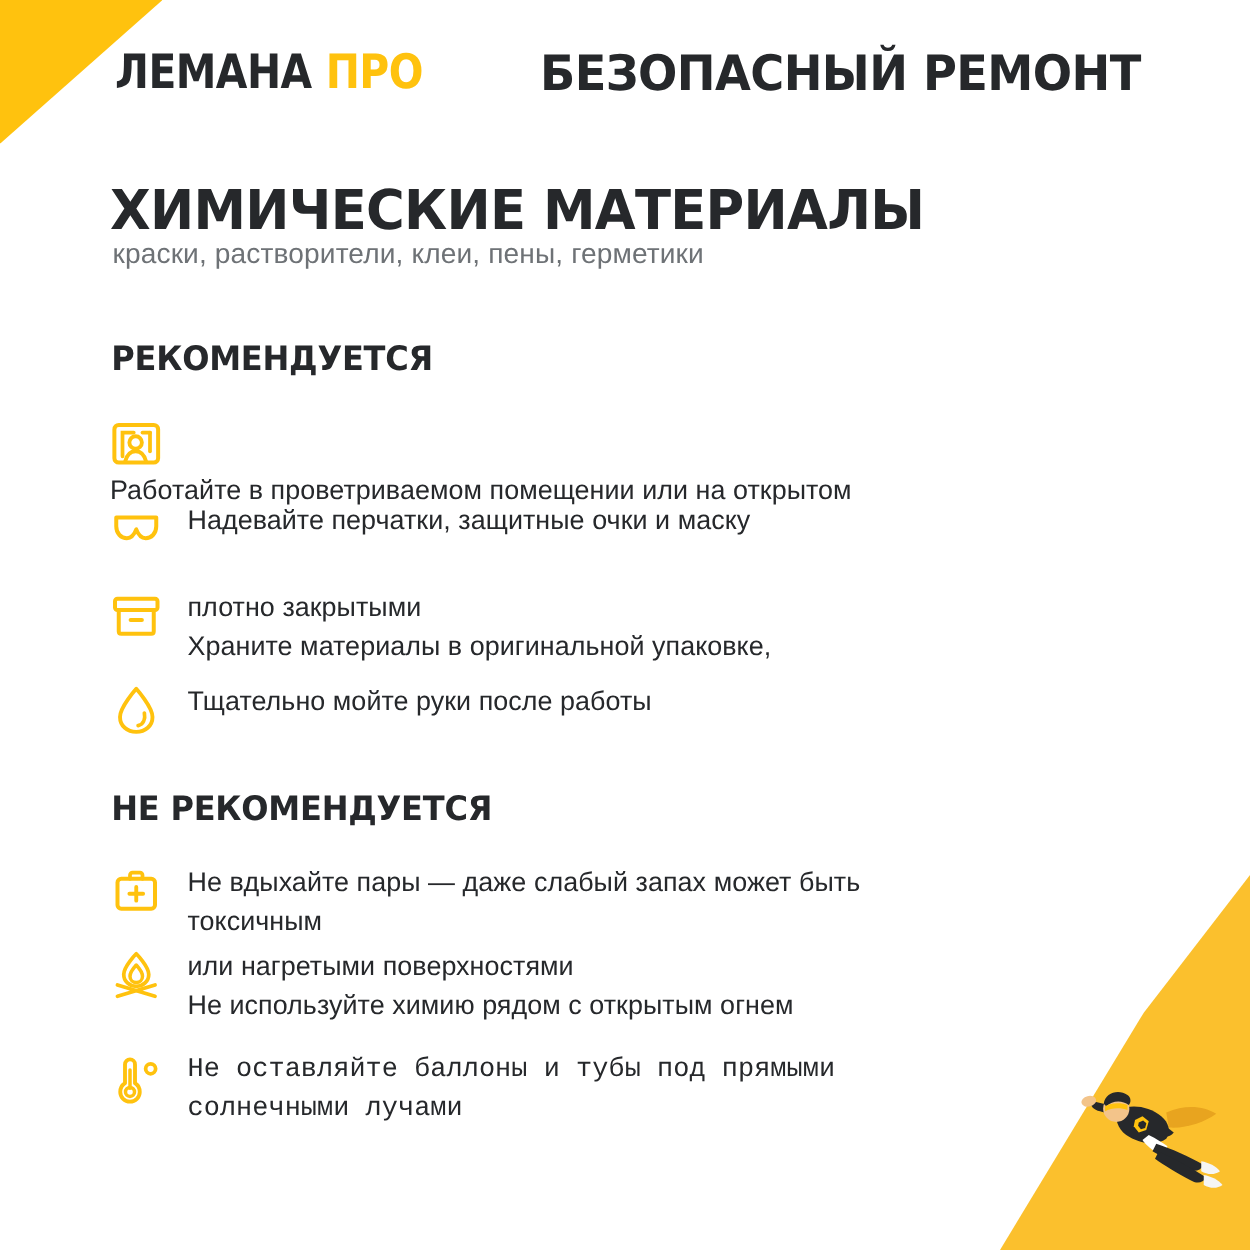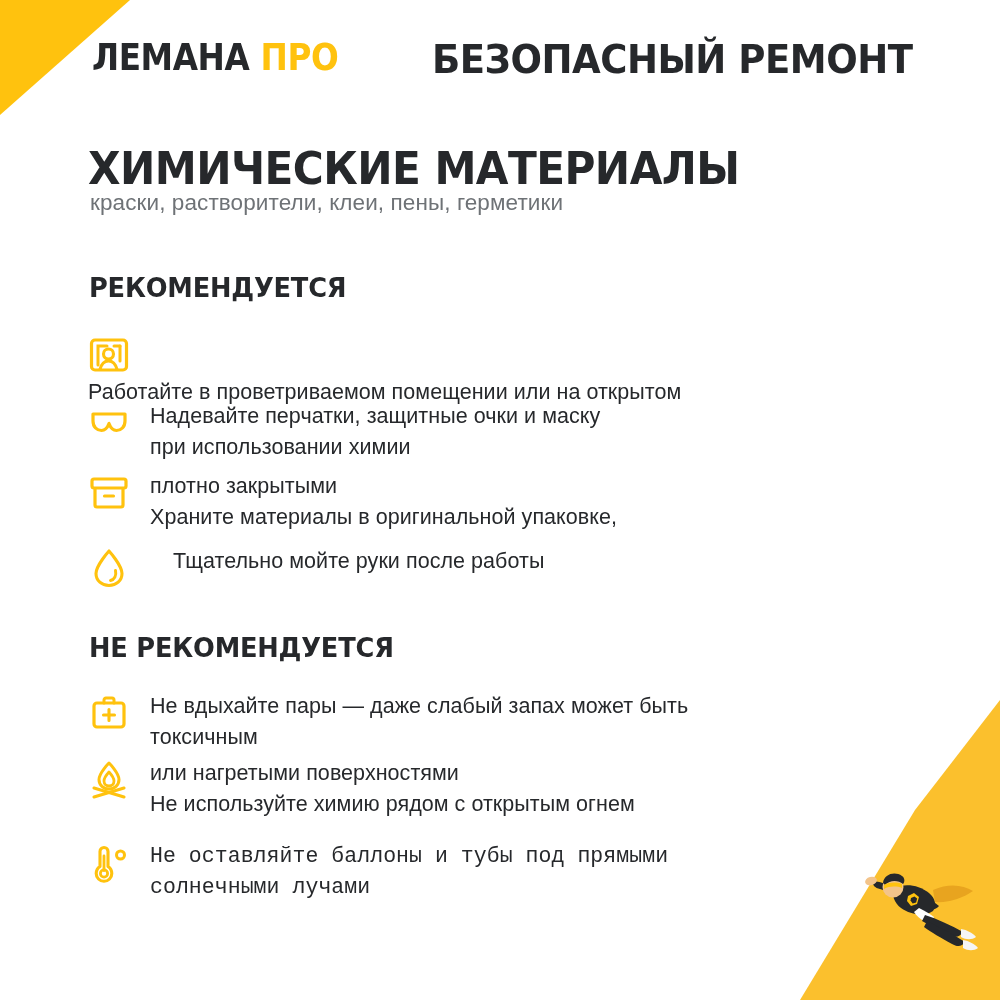--- a/index.html
+++ b/index.html
@@ -110,21 +110,21 @@
     color:#26282B;
     letter-spacing:0.05px;
     padding-top:1px;
   }
   .item .txt span { display:block; white-space:nowrap; }
 
   
   #rec-0 { top:332px;flex-direction:column; }
   #rec-1 { top:400px; }
   #rec-2 { top:470px; }
-  #rec-3 { top:545px;gap:23px; }
+  #rec-3 { top:545px; }
   
   #nr-0 { top:690px; }
   #nr-1 { top:757px; }
   #nr-2 { top:840px;font-family:Liberation Mono, monospace; }
 
   svg { display:block; }
 </style>
 </head>
 <body>
 
@@ -193,21 +193,20 @@
 </div>
 
 <div class="item" id="rec-1">
   <div class="ico">
     <svg width="42" height="42" viewBox="0 0 42 42">
       <path d="M5 12 L37 12 L37 19 C37 25, 33 28.5, 28.5 28.5 C24.5 28.5, 22.5 25.5, 21 21.5 C19.5 25.5, 17.5 28.5, 13.5 28.5 C9 28.5, 5 25, 5 19 Z" fill="none" stroke="#FFC20E" stroke-width="3.2" stroke-linejoin="round"></path>
     </svg>
   </div>
   <div class="txt">
     <span>Надевайте перчатки, защитные очки и маску</span>
-    <span>при использовании химии</span>
   </div>
 </div>
 
 <div class="item" id="rec-2">
   <div class="ico">
     <svg width="42" height="42" viewBox="0 0 42 42">
       <rect x="4" y="7" width="34" height="9" rx="2" fill="none" stroke="#FFC20E" stroke-width="3.2"></rect>
       <path d="M7 16 L7 33 C7 34.2, 7.9 35, 9 35 L33 35 C34.1 35, 35 34.2, 35 33 L35 16" fill="none" stroke="#FFC20E" stroke-width="3.2" stroke-linejoin="round"></path>
       <path d="M16.5 24 L25.5 24" fill="none" stroke="#FFC20E" stroke-width="3.2" stroke-linecap="round"></path>
     </svg>

